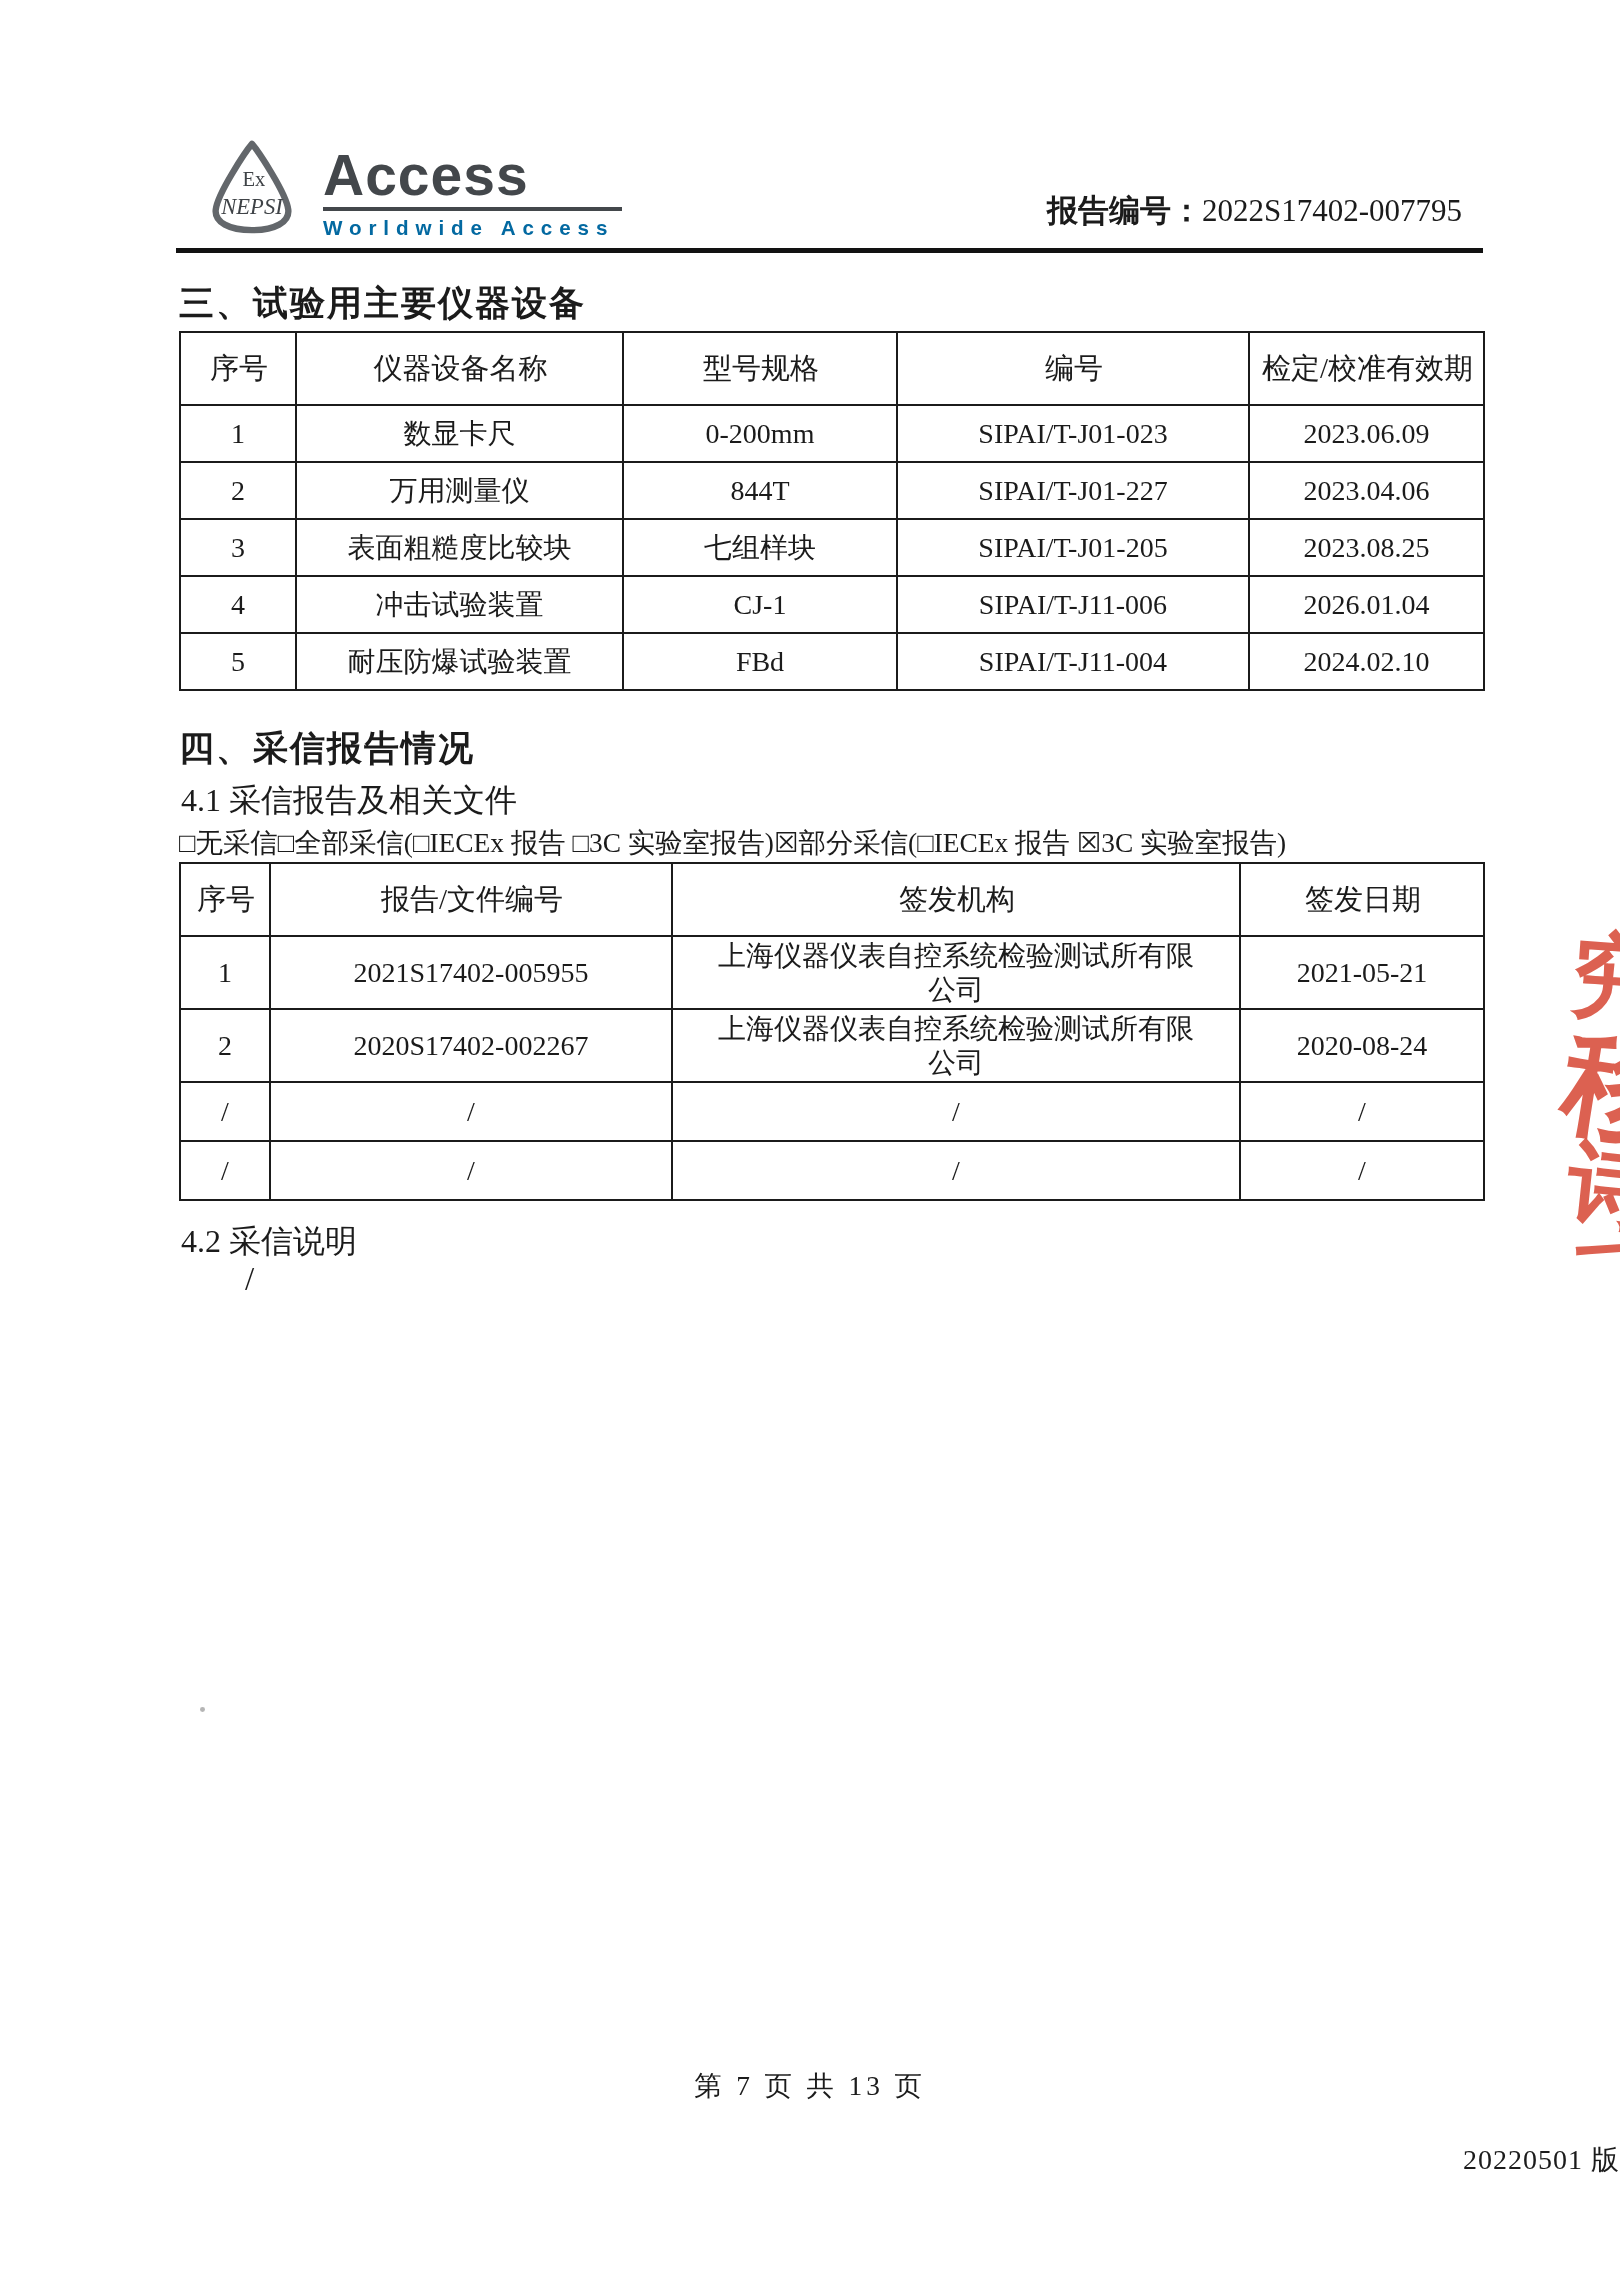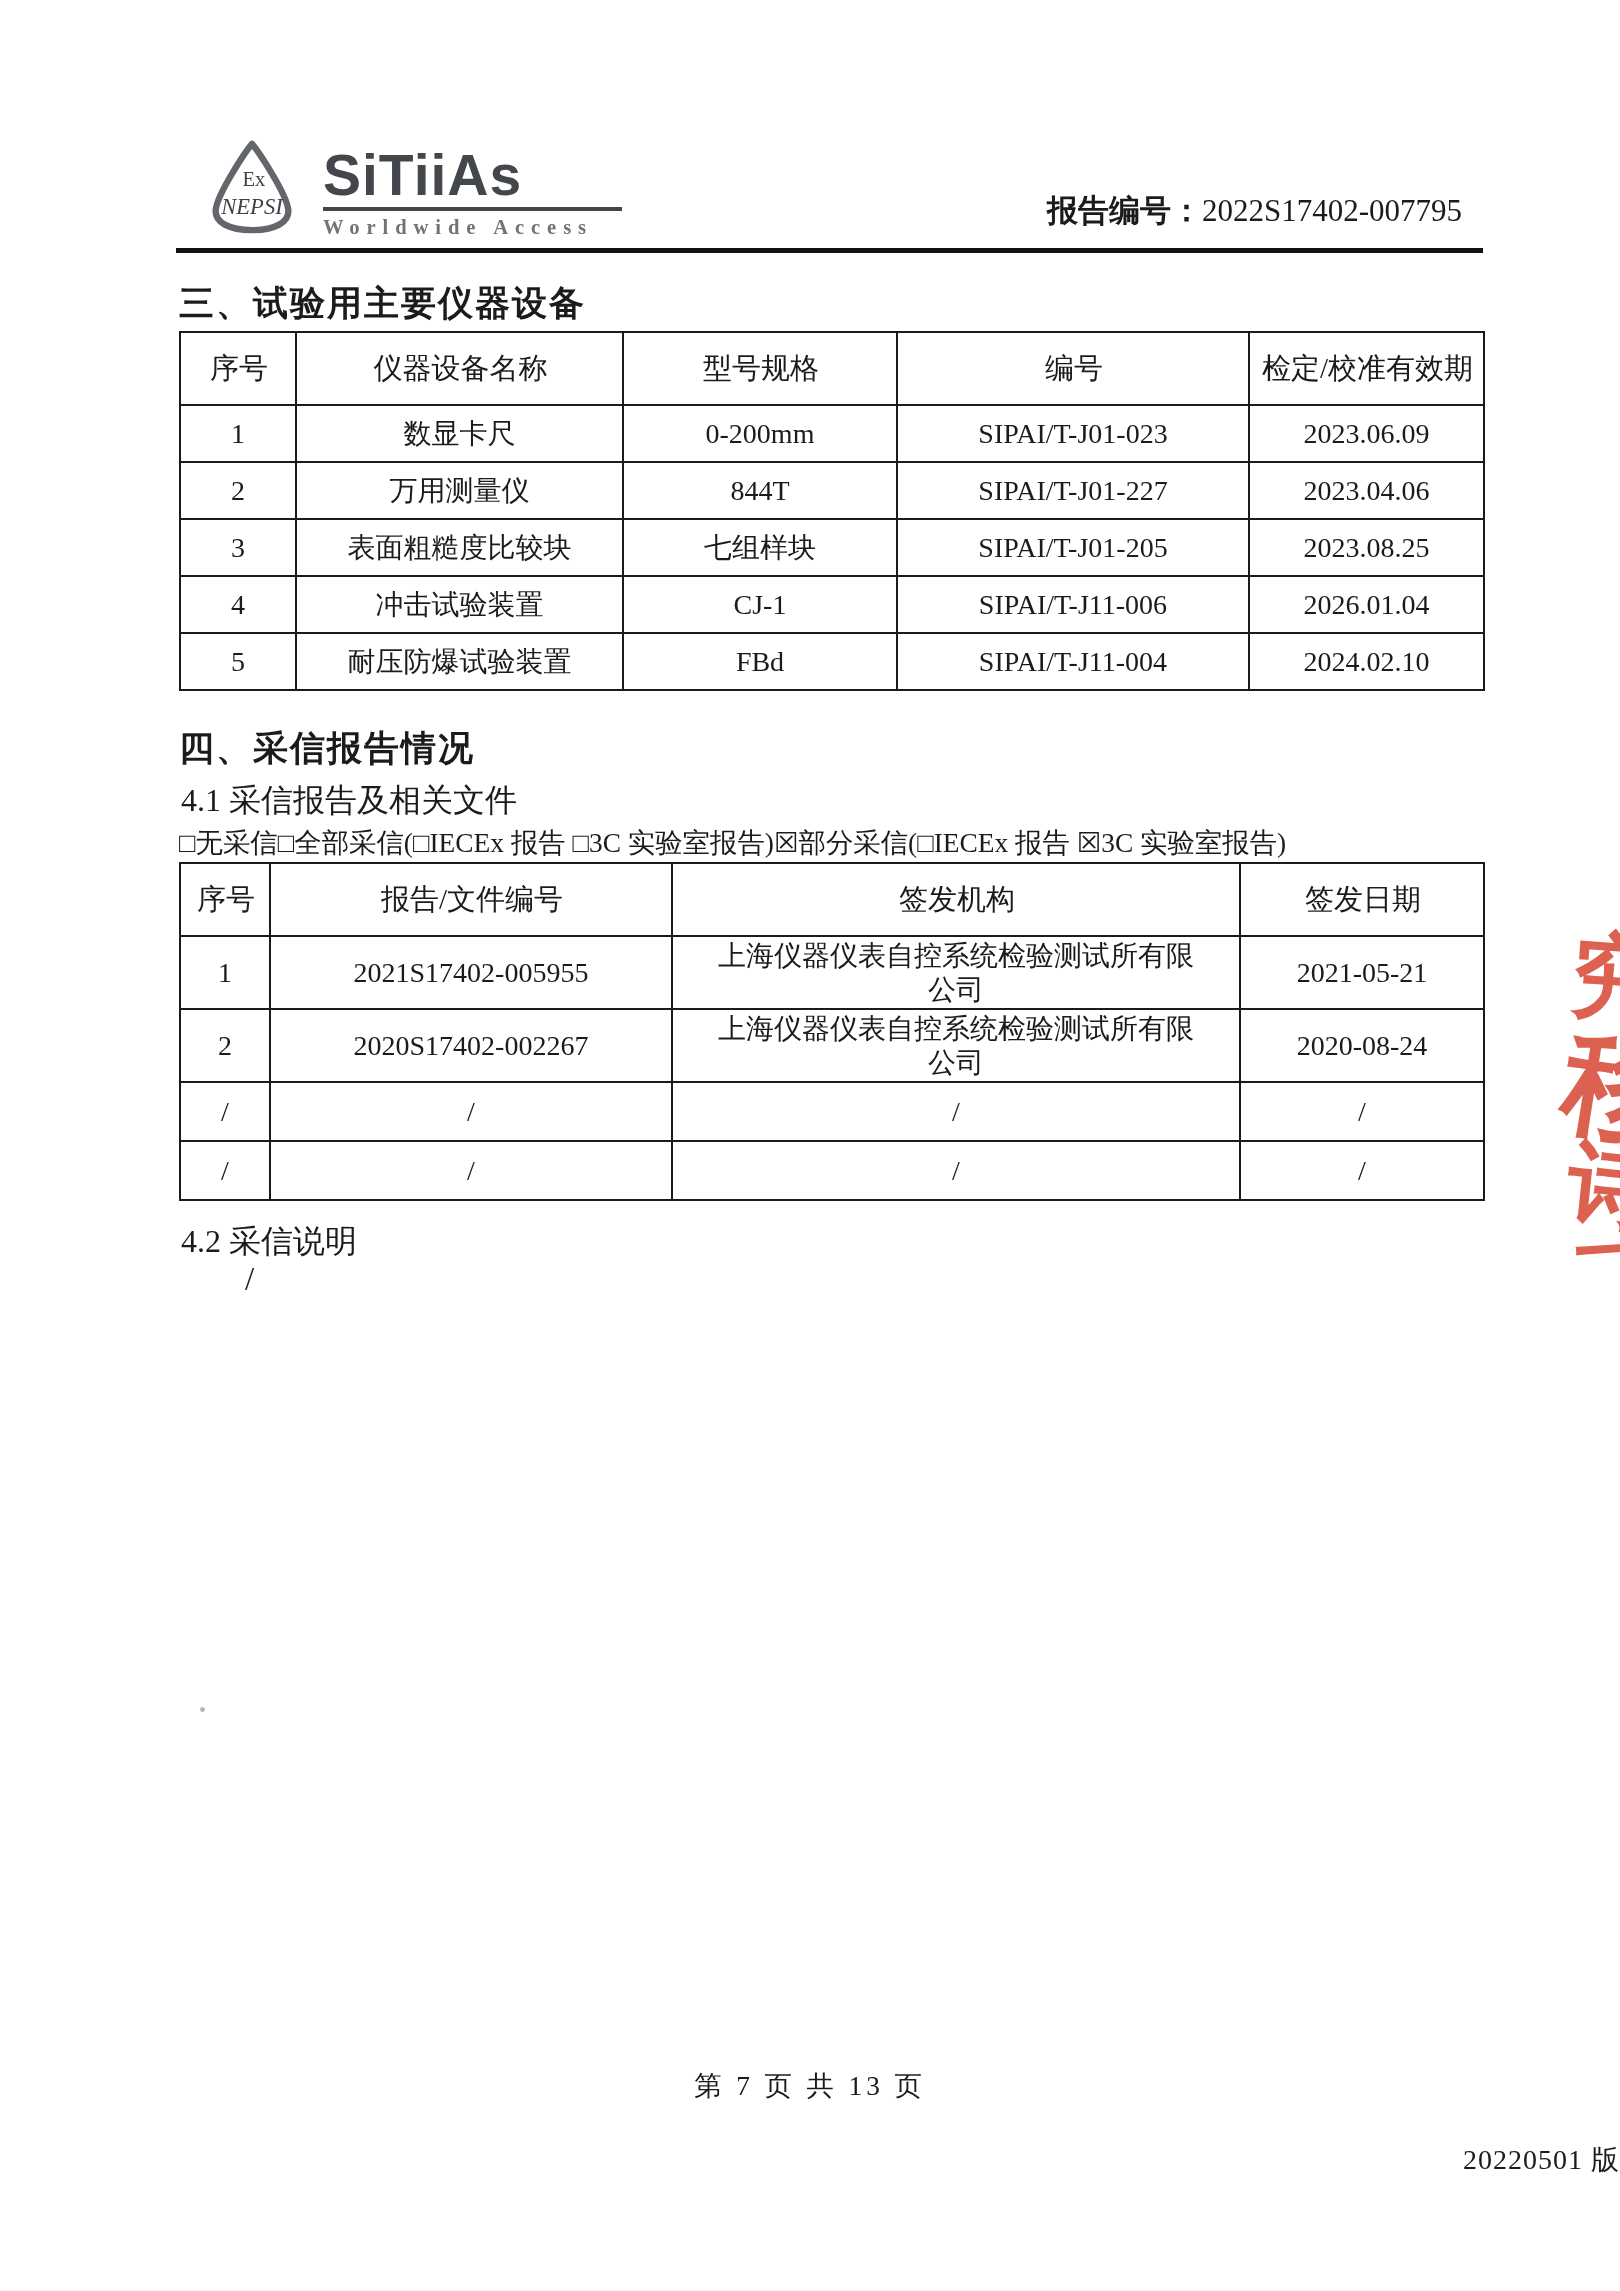--- a/index.html
+++ b/index.html
@@ -10,22 +10,22 @@
   }
   
   .logo-mark{position:absolute;left:201px;top:140px;width:102px;height:98px;}
   .brand-block{position:absolute;left:323px;top:147px;width:333px;}
   .brand-text{
     font-family:"Liberation Sans","DejaVu Sans",sans-serif;
     font-weight:800;font-size:57px;line-height:57px;color:#43474b;letter-spacing:1px;
   }
   .brand-rule{width:299px;height:3.9px;background:#43474b;margin-top:2.9px;}
   .brand-tagline{
-    font-family:Liberation Serif, serif;
-    font-weight:700;font-size:20.6px;color:#737373;letter-spacing:6.9px;margin-top:4.9px;white-space:nowrap;
+    font-family:Liberation Sans, sans-serif;
+    font-weight:700;font-size:20.6px;color:#0369a1;letter-spacing:6.9px;margin-top:4.9px;white-space:nowrap;
   }
   .report-no{position:absolute;left:1047px;top:190px;font-size:31px;white-space:nowrap;}
   .report-no .lbl{font-family:"Liberation Sans","DejaVu Sans",sans-serif;font-weight:700;}
   .header-rule{position:absolute;left:176px;top:248px;width:1307px;height:4.9px;background:#121212;}
   
   .sec-title{
     position:absolute;left:179px;
     font-family:"Liberation Sans","DejaVu Sans",sans-serif;
     font-weight:700;font-size:35px;letter-spacing:2px;white-space:nowrap;
   }
@@ -70,21 +70,21 @@
 
 <div class="page">
 
   <svg class="logo-mark" viewBox="0 0 100 100">
     <path d="M50 4 C56 11 85 54 87 71 C88.5 84 73 92 50 92 C27 92 11.5 84 13 71 C15 54 44 11 50 4 Z" fill="none" stroke="#63676b" stroke-width="6.5" stroke-linejoin="round"></path>
     <text x="52" y="47" text-anchor="middle" font-size="21" fill="#3f4347" font-family="Liberation Serif, DejaVu Serif, serif">Ex</text>
     <text x="50" y="75" text-anchor="middle" font-size="23" font-style="italic" fill="#3f4347" font-family="Liberation Serif, DejaVu Serif, serif">NEPSI</text>
   </svg>
 
   <div class="brand-block">
-    <div class="brand-text">SiTiiAs</div>
+    <div class="brand-text">Access</div>
     <div class="brand-rule"></div>
     <div class="brand-tagline">Worldwide Access</div>
   </div>
 
   <div class="report-no">
     <span class="lbl">报告编号：</span><span>2022S17402-007795</span>
   </div>
 
   <div class="header-rule"></div>
 

